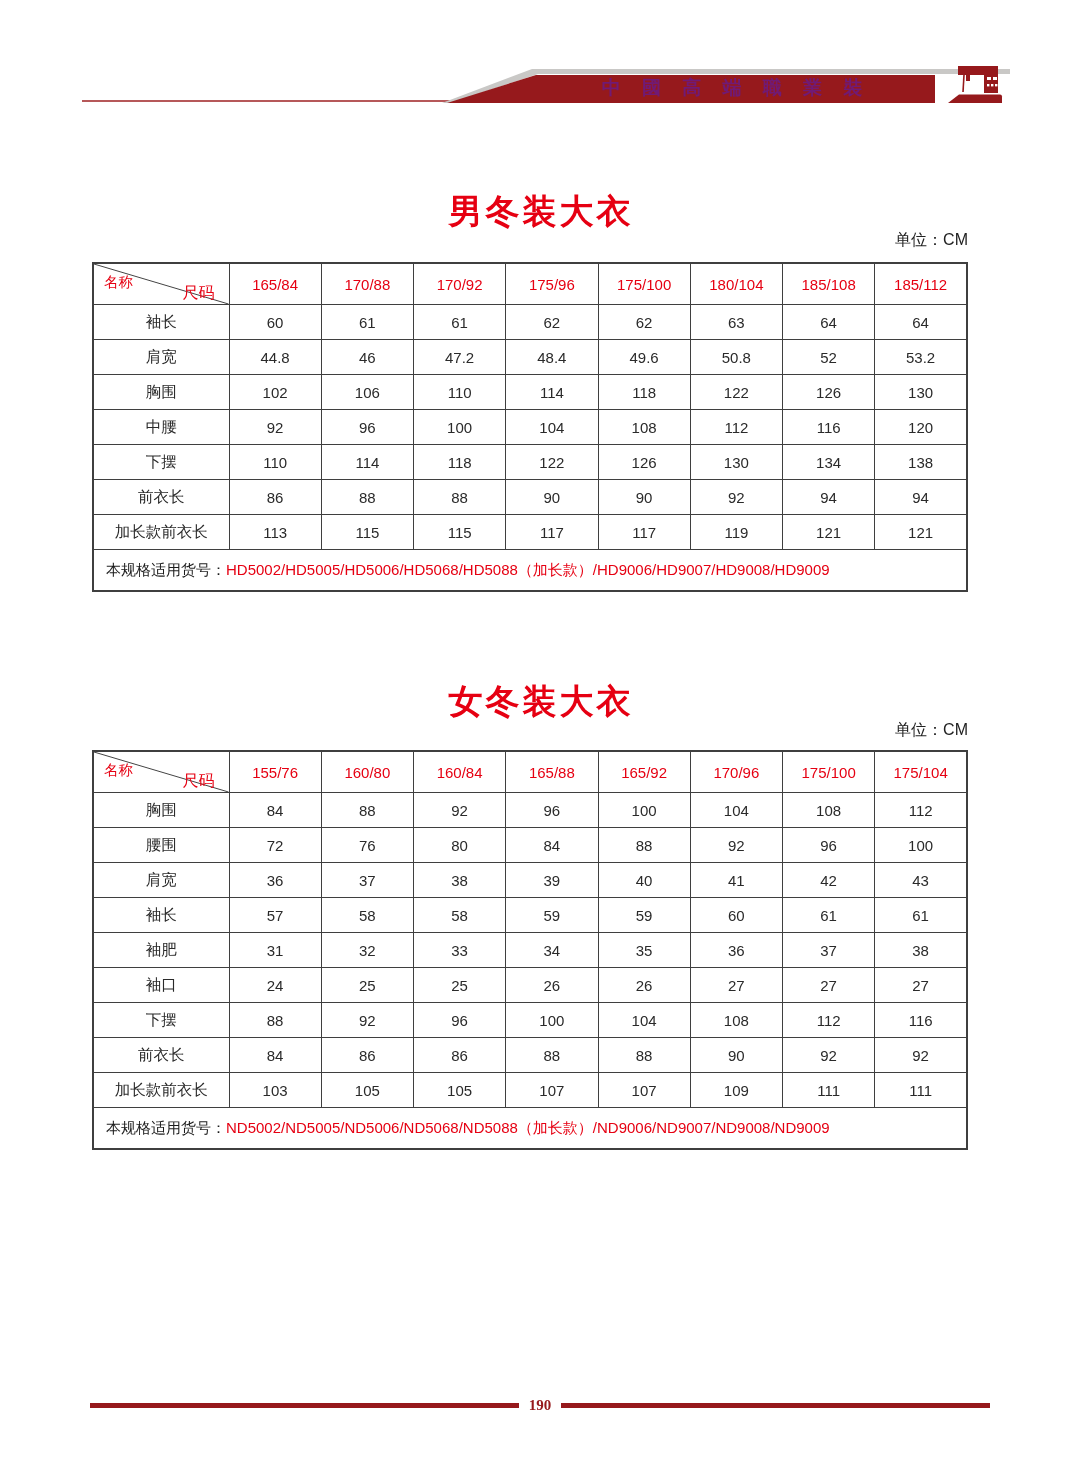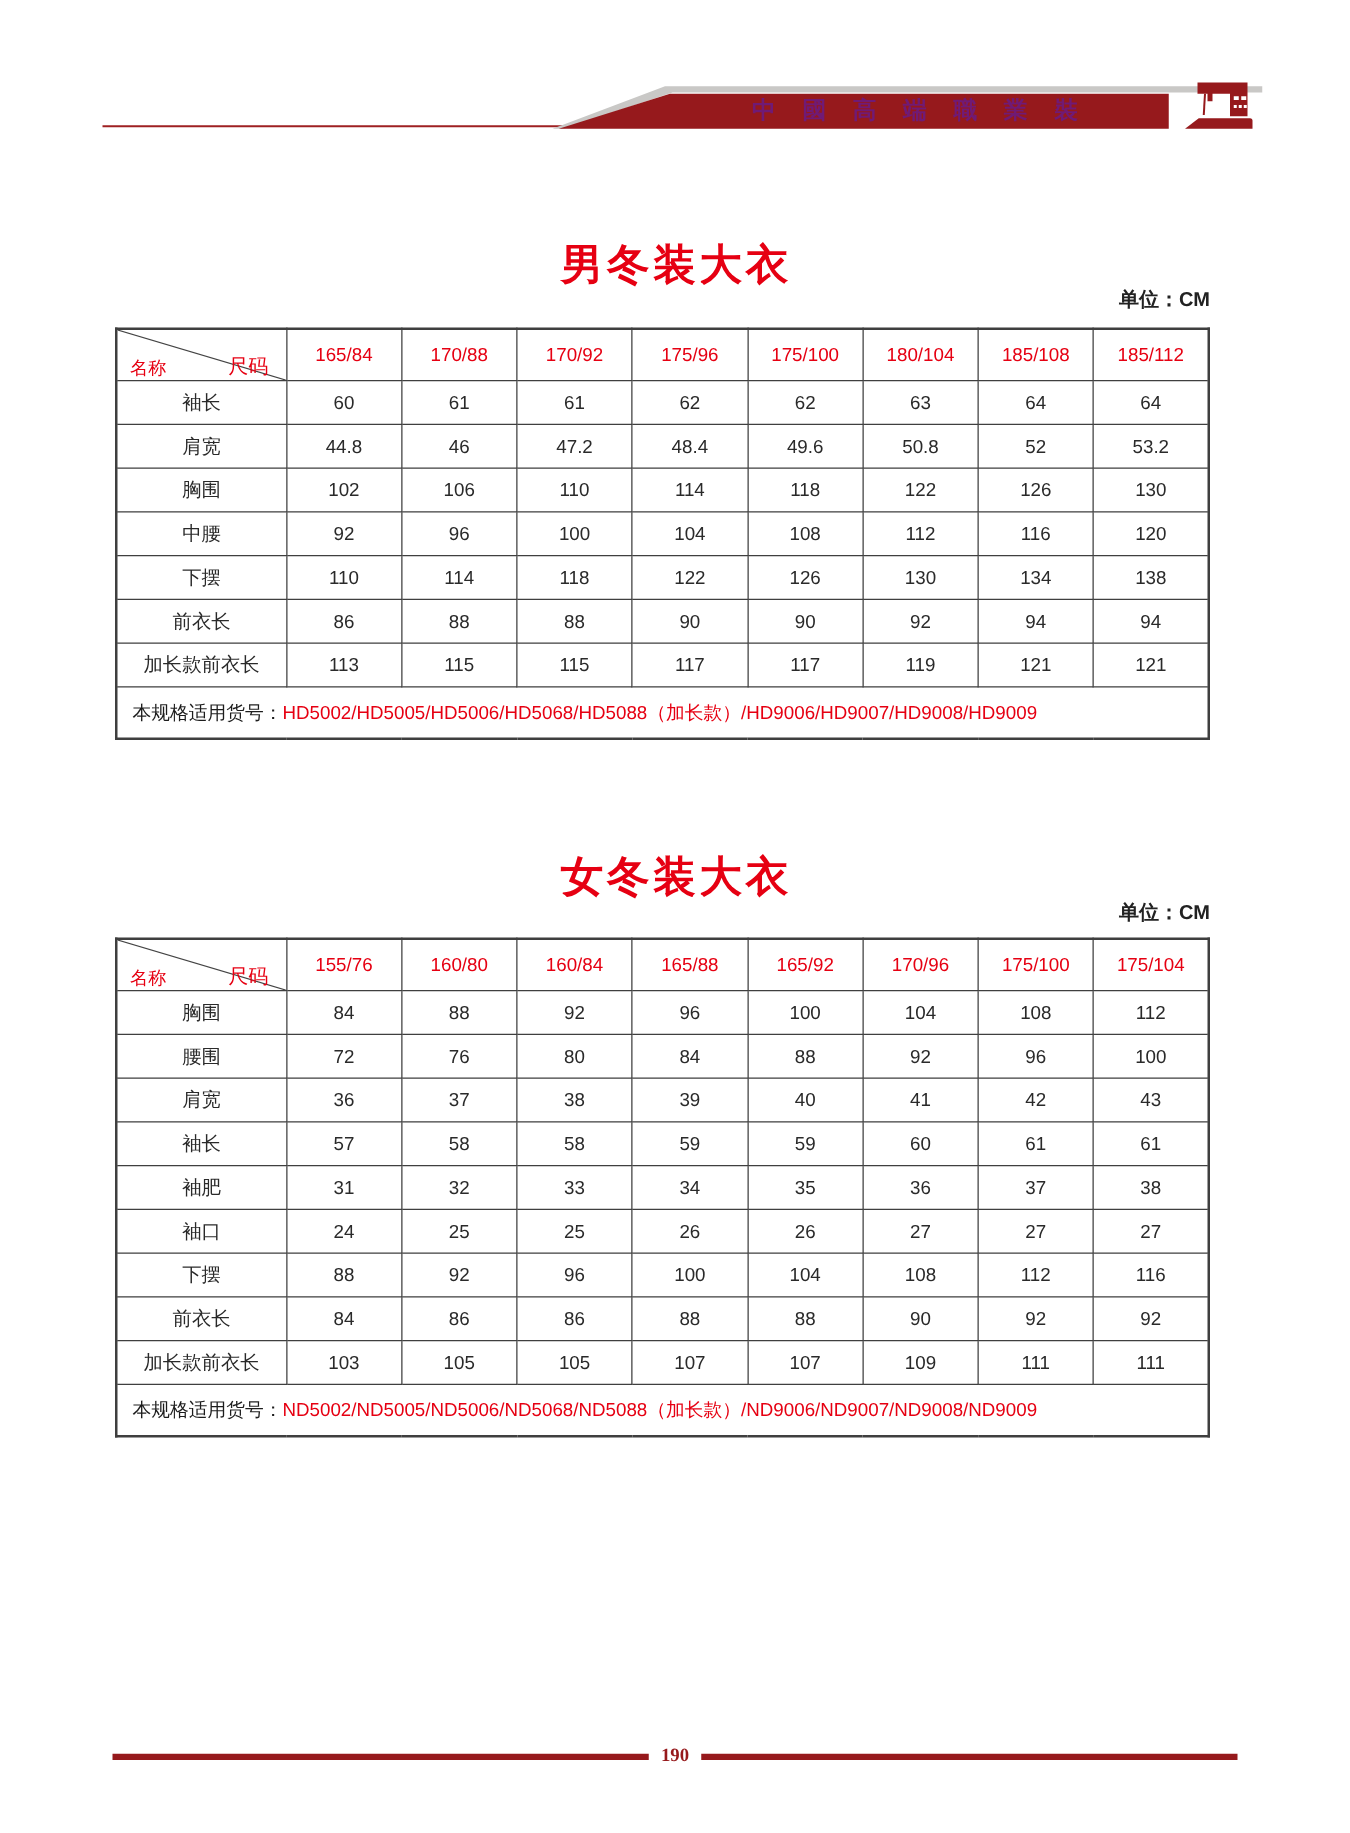--- a/index.html
+++ b/index.html
@@ -23,21 +23,21 @@
 
   
   .section-title{
     position:absolute;left:0;width:1080px;text-align:center;
     color:var(--bright-red);font-size:34px;font-weight:bold;letter-spacing:3px;margin:1px;
   }
   .title-men{top:188px;}
   .title-women{top:678px;}
   .unit-label{
     position:absolute;right:112px;width:200px;text-align:right;
-    font-size:16px;color:#222;font-weight:bold;
+    font-size:16px;color:#222;
   }
   .unit-men{top:230px;}
   .unit-women{top:720px;}
 
   
   table.size-table{
     position:absolute;left:92px;width:876px;
     border-collapse:collapse;table-layout:fixed;
     border:2px solid var(--line);
     background:#fff;
@@ -54,21 +54,21 @@
   .size-table tbody th,.size-table tbody td{height:34px;color:var(--ink);}
   .size-table col.label-col{width:136px;}
   th.size-cell{color:var(--bright-red);margin-top:32px;}
   .size-table tbody th.row-label{font-size:15.5px;}
 
   
   th.corner{position:relative;padding:0;}
   th.corner svg{position:absolute;inset:0;width:100%;height:100%;}
   th.corner line{stroke:#444;stroke-width:1;vector-effect:non-scaling-stroke;}
   .corner-tr{position:absolute;top:19px;right:14px;color:var(--bright-red);font-size:16px;}
-  .corner-bl{position:absolute;bottom:0;left:10px;color:var(--bright-red);font-size:14.5px;}
+  .corner-bl{position:absolute;bottom:12px;left:10px;color:var(--bright-red);font-size:14.5px;}
 
   
   .note-cell{height:40px;text-align:left !important;padding-left:12px !important;font-size:15.5px;}
   .note-label{color:#1c1c1c;margin-top:12px;}
   .note-value{color:var(--bright-red);}
 
   
   .footer{
     position:absolute;left:90px;right:90px;top:1398px;
     display:flex;align-items:center;

